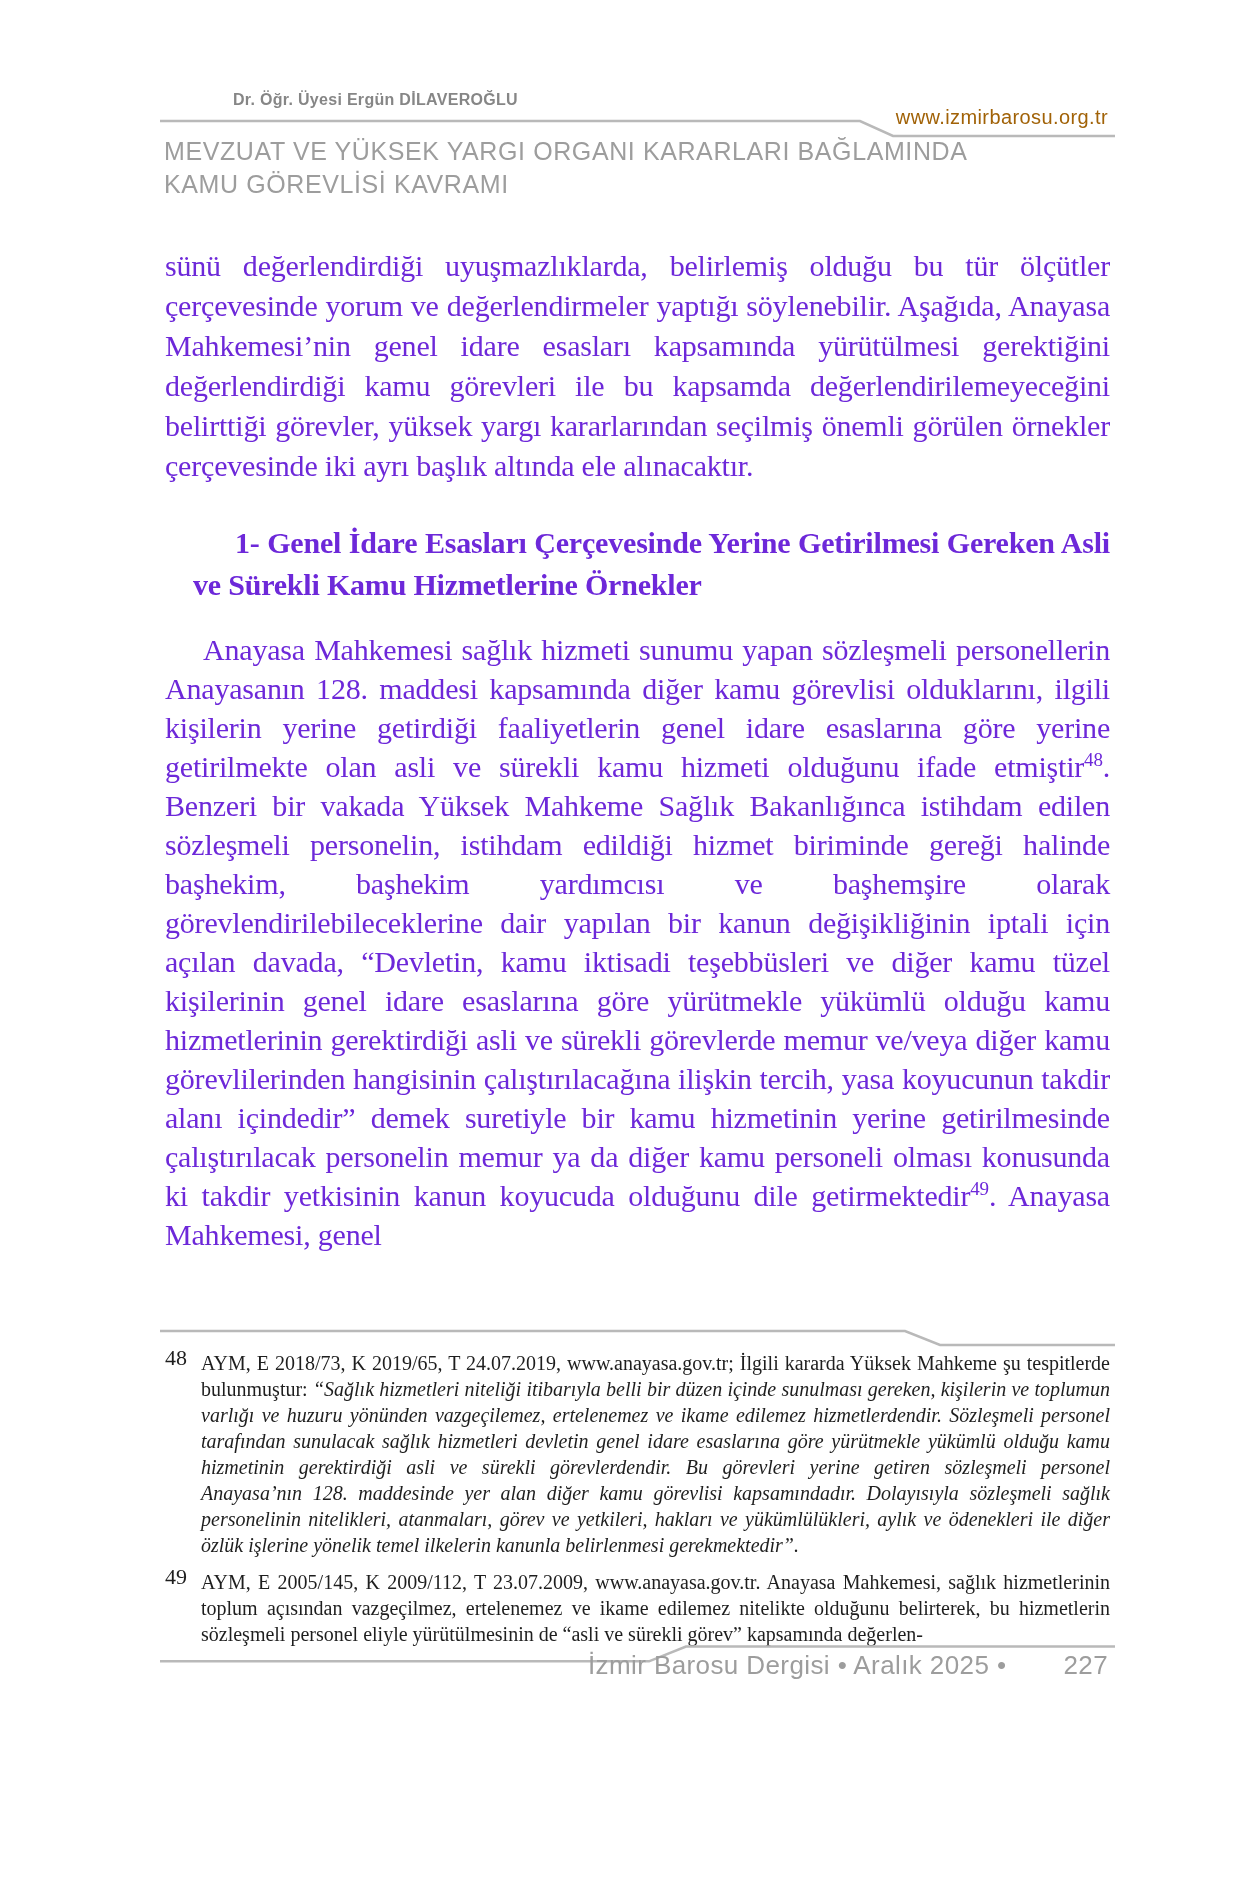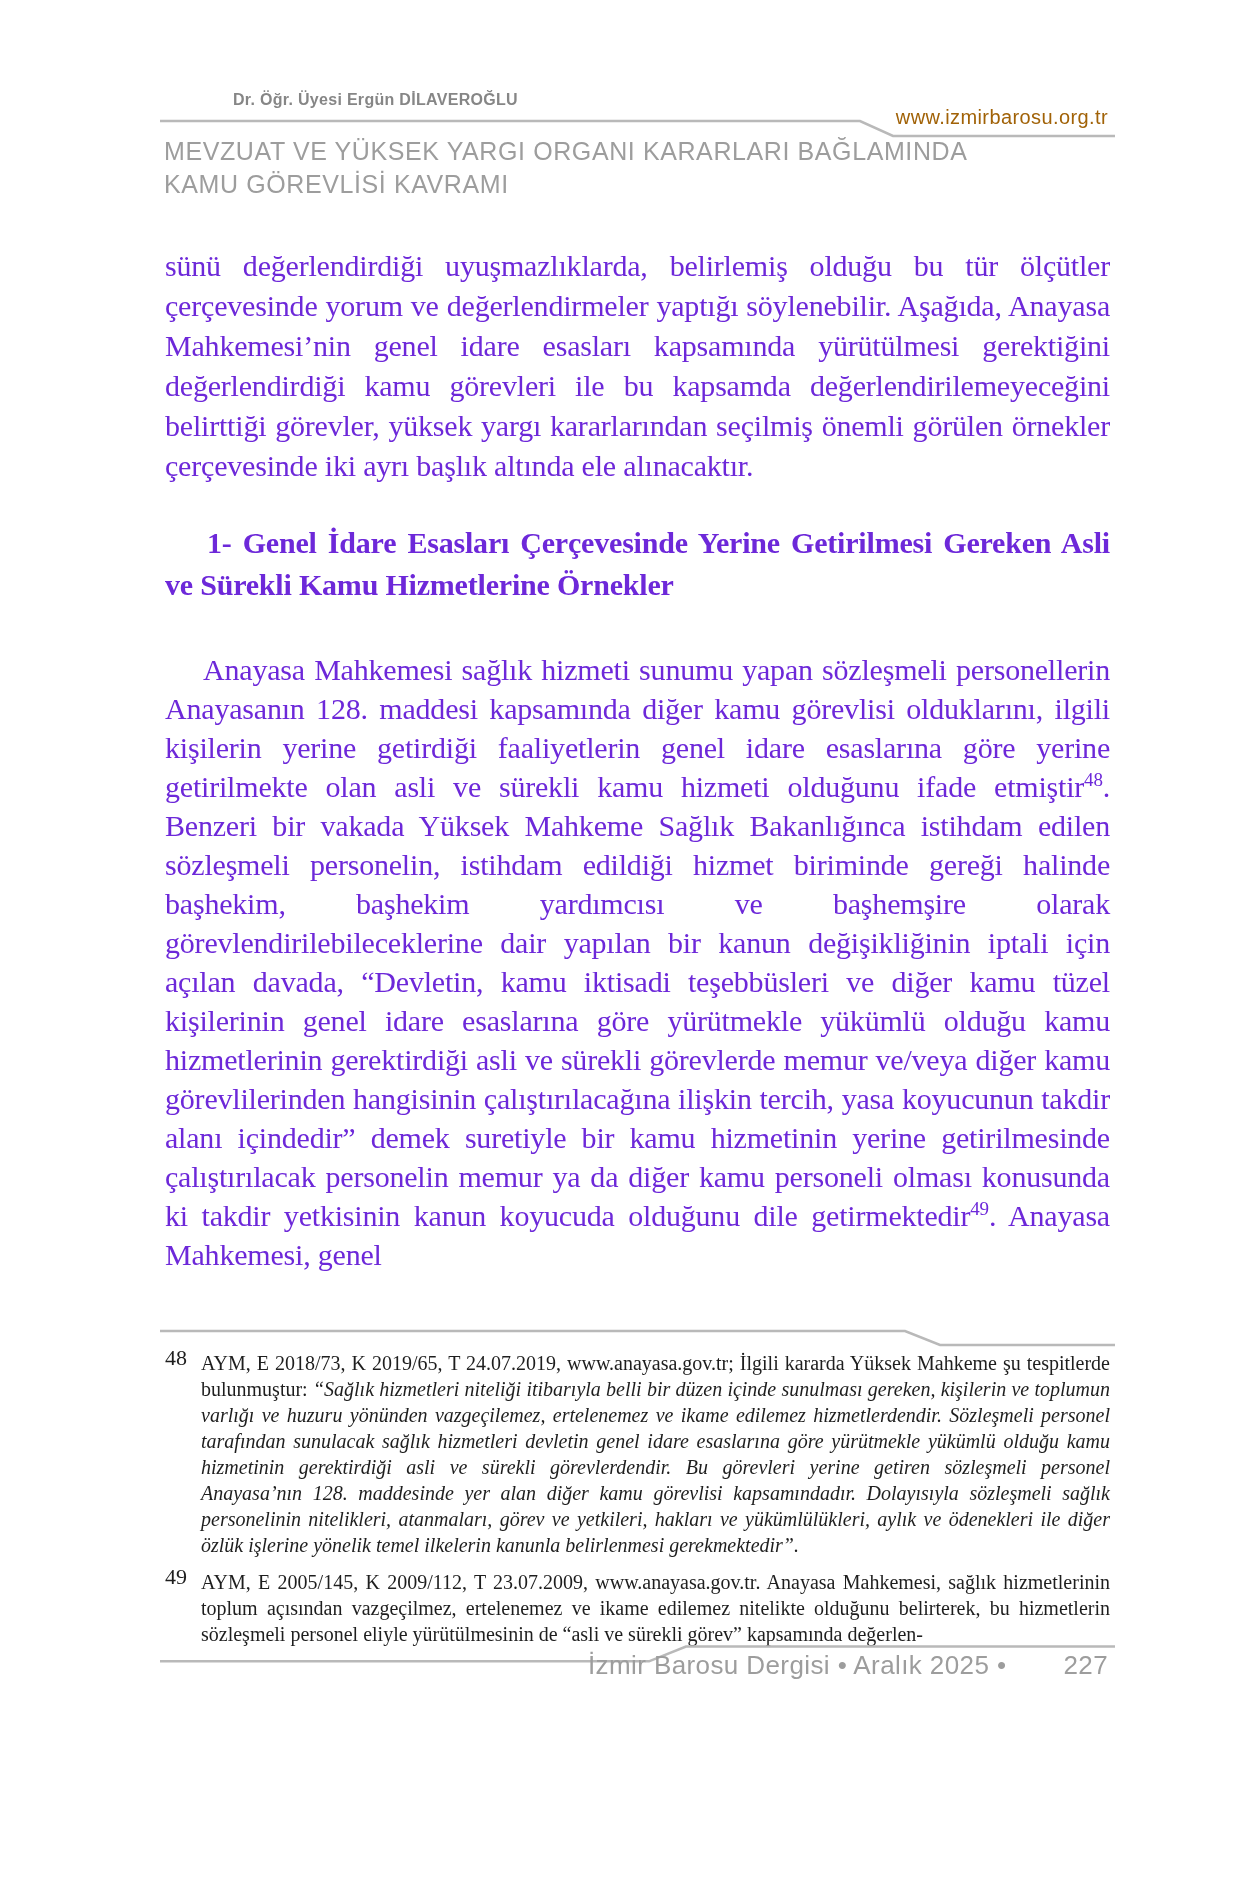--- a/index.html
+++ b/index.html
@@ -37,26 +37,26 @@
   .title-2{top:169px;}
   
   .body-text{
     position:absolute;left:165px;top:246px;width:945px;
     color:#6d28d9;
     font-size:30px;line-height:40px;
     text-align:justify;letter-spacing:-0.2px;
   }
   .para{margin:0;text-indent:38px;}
   .para.first{text-indent:0;}
-  .para + .heading{margin-top:36px;}
+  .para + .heading{margin-top:36px;margin-left:28px;}
   .heading{
     font-weight:bold;text-indent:42px;
     font-size:30px;line-height:42px;text-align:justify;
   }
-  .heading + .para{margin-top:44px;line-height:39px;font-family:Liberation Serif, serif;}
+  .heading + .para{margin-top:24px;line-height:39px;font-family:Liberation Serif, serif;}
   sup.ref{font-size:19px;line-height:0;vertical-align:super;}
   
   .fn-rule{top:1327px;}
   .footnotes{
     position:absolute;left:165px;top:1350px;width:945px;
     color:#1e1e1e;
     font-size:20px;line-height:26px;
     text-align:justify;
   }
   .fn{position:relative;padding-left:36px;margin:0;}

